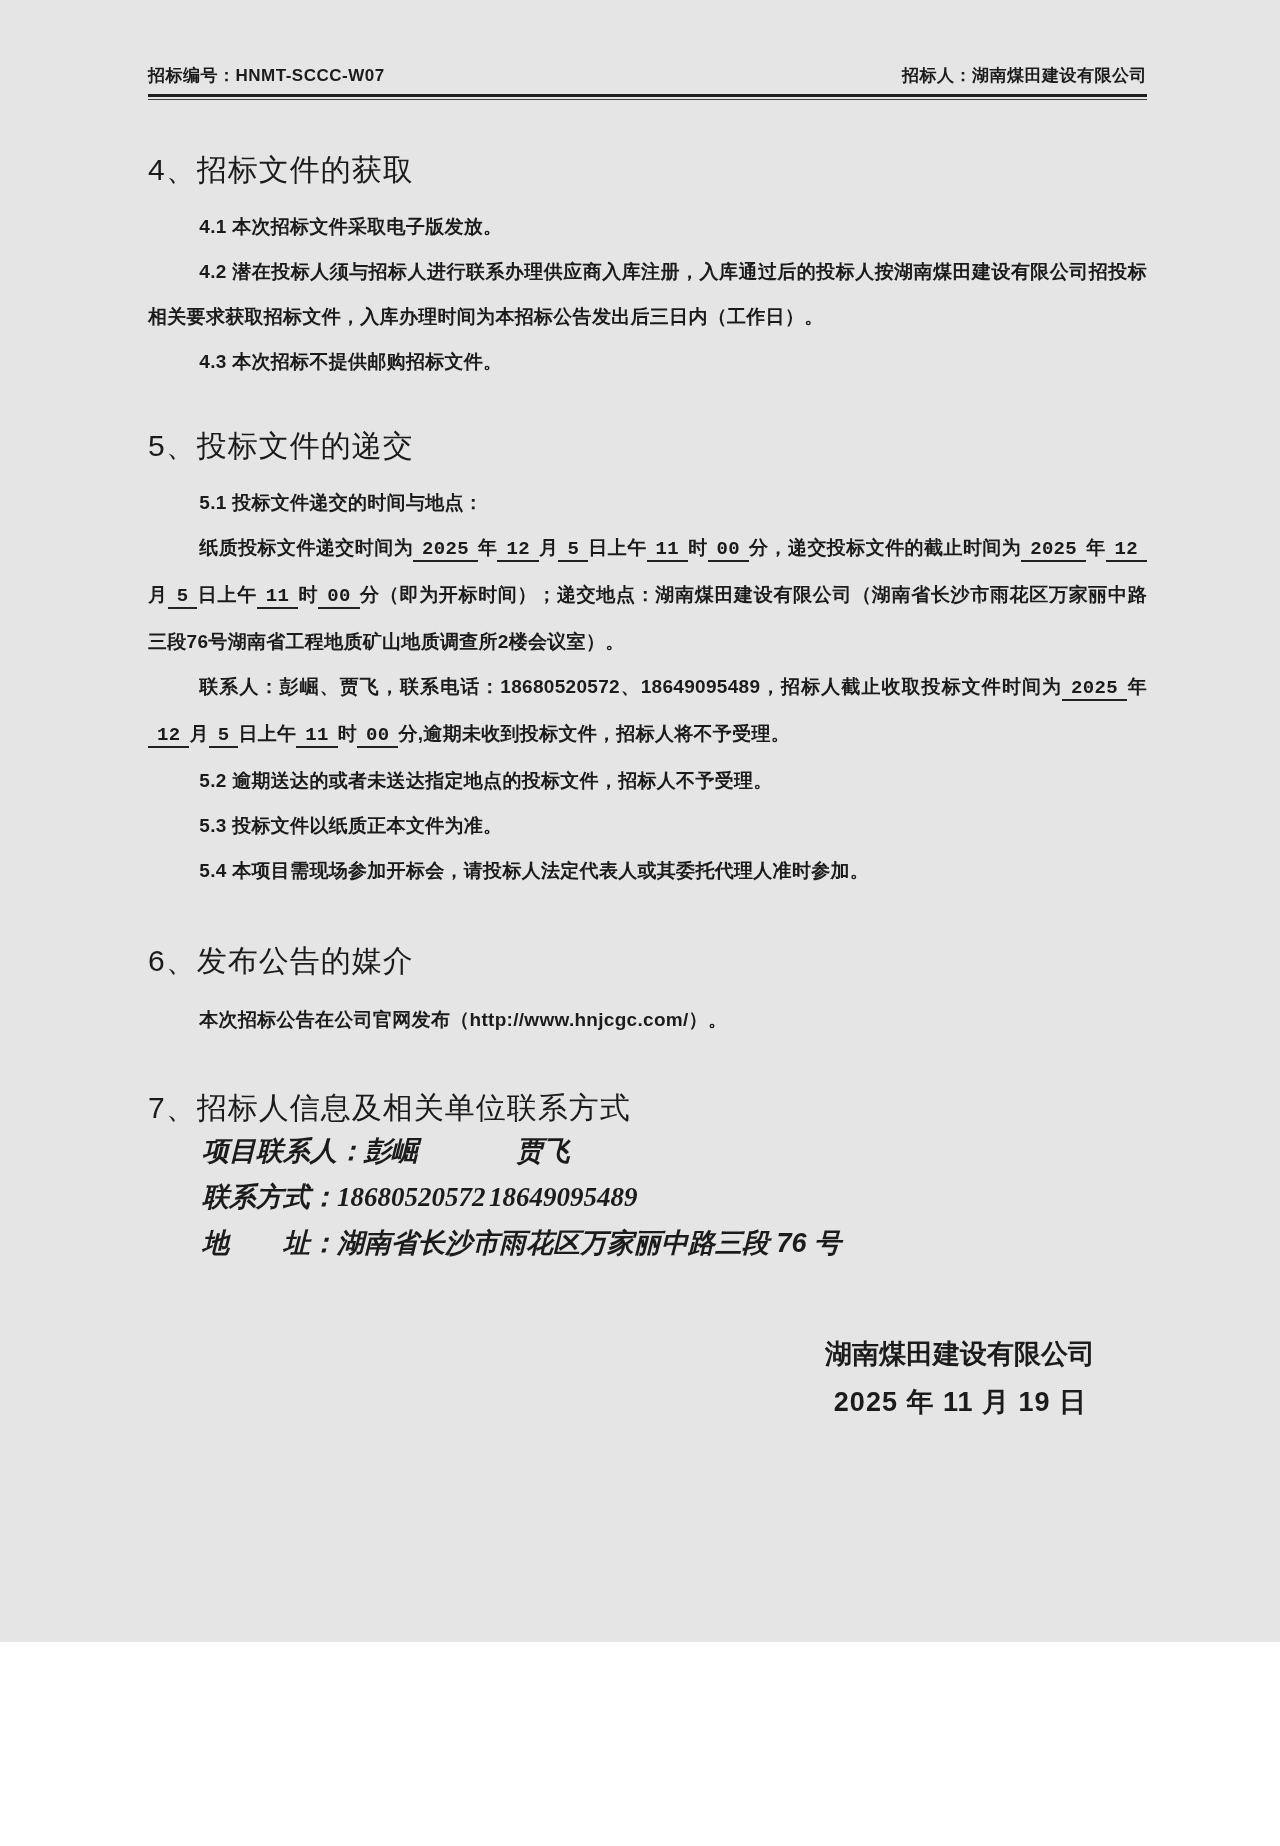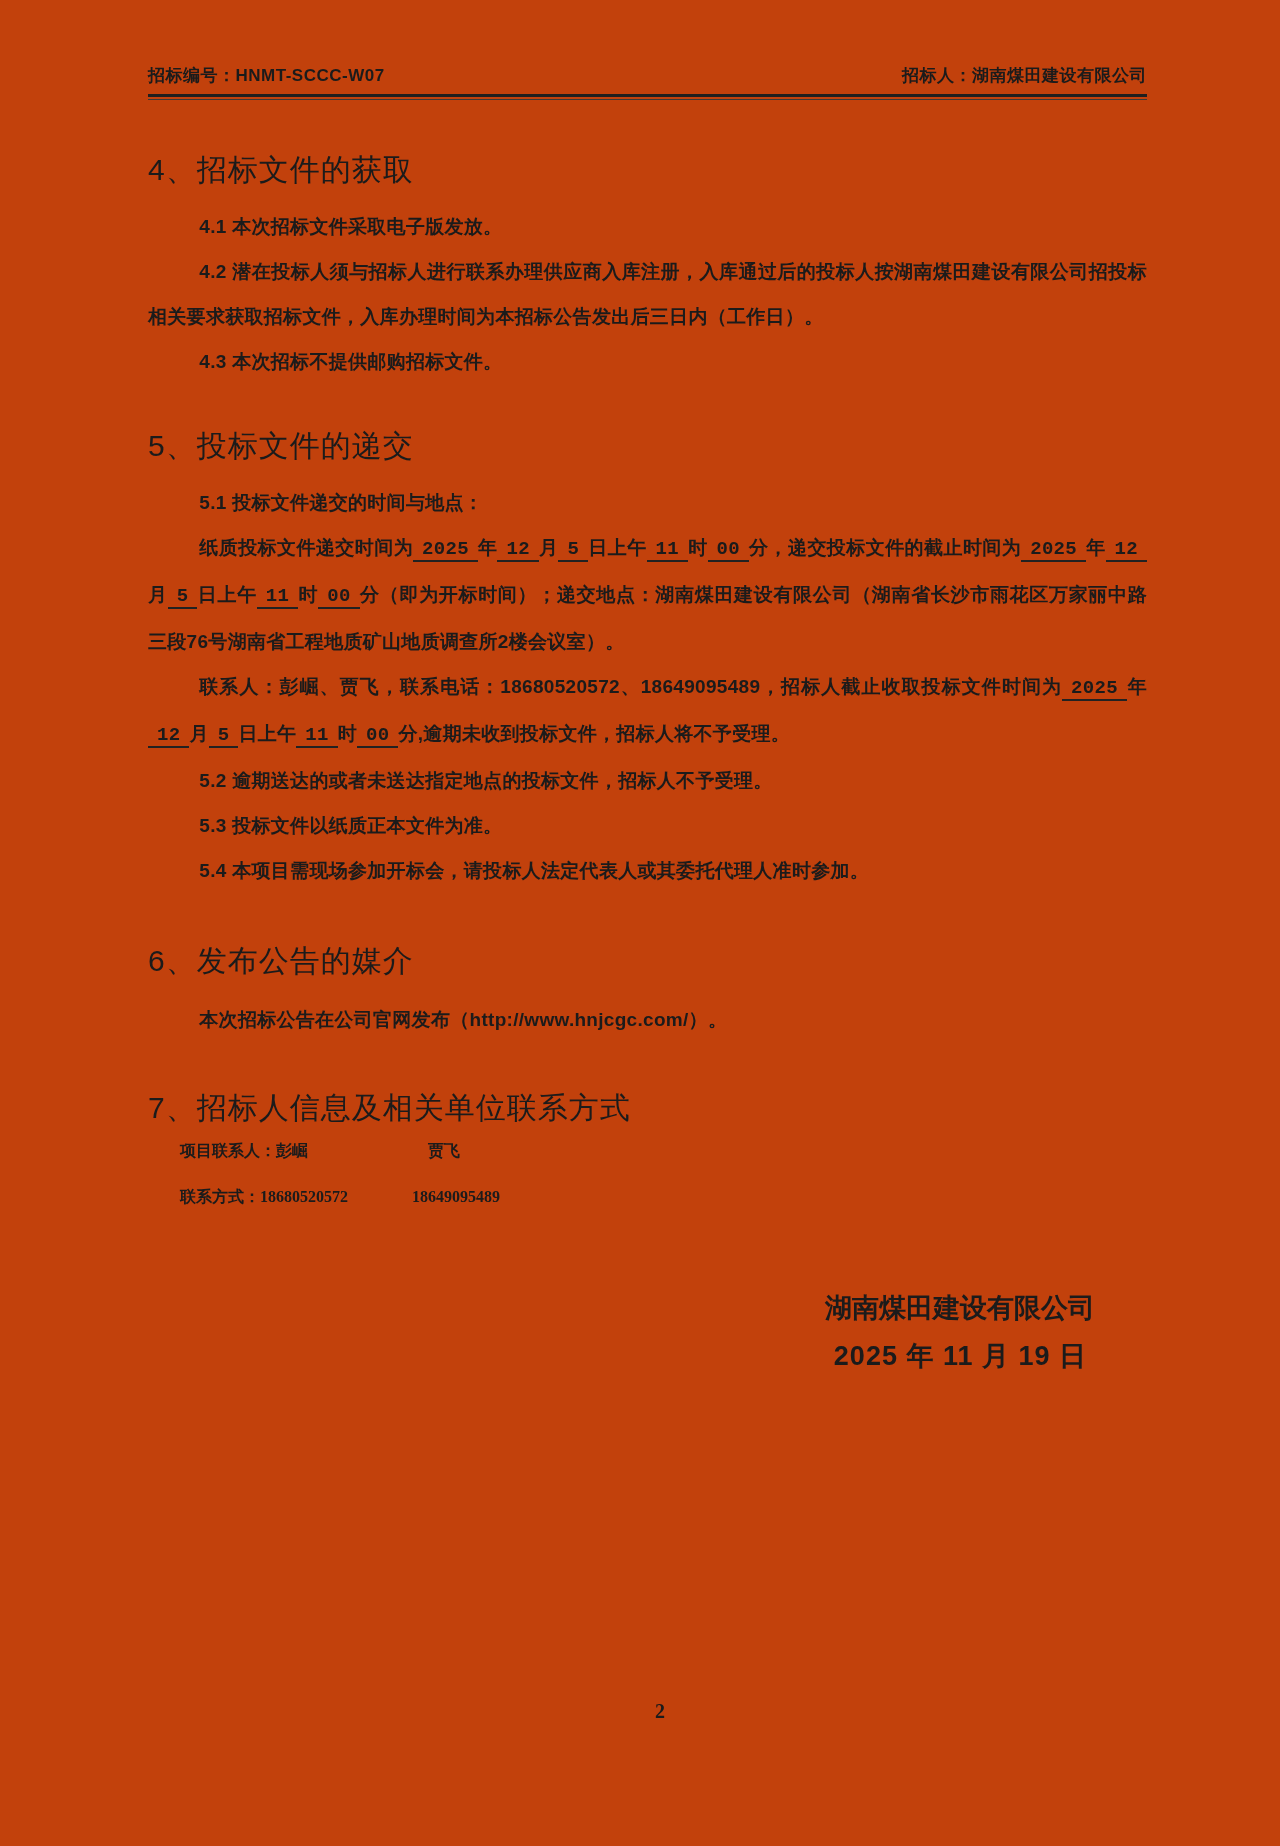--- a/index.html
+++ b/index.html
@@ -4,22 +4,22 @@
 <style>
   * { margin: 0; padding: 0; box-sizing: border-box; }
   html, body { background: #ffffff; }
   body {
     font-family: "Liberation Sans", "DejaVu Sans", sans-serif;
     color: #1b1b1b;
   }
   .page {
     position: relative;
     width: 1280px;
-    height: 1846px;
-    background: #c2410c;
+    height: 1642px;
+    background: #e5e5e5;
     overflow: hidden;
   }
   .content {
     padding: 64px 133px 0 148px;
   }
   
   .doc-header {
     display: flex;
     justify-content: space-between;
     align-items: flex-end;
@@ -53,21 +53,21 @@
     letter-spacing: 0.3px;
   }
   .indent { text-indent: 2.7em; }
   .blank {
     font-family: Liberation Mono, monospace;
     font-weight: 700;
     border-bottom: 2px solid #222;
     padding: 0 9px;
   }
   
-  .info-row { font-size: 16px; font-weight: 700; line-height: 46px; padding-left: 2.0em; }
+  .info-row { font-size: 27px; font-weight: 700; line-height: 46px; padding-left: 2.0em; font-style: italic; }
   .info-label { display: inline-block; }
   .info-val { display: inline-block; min-width: 152px; }
   .num { font-family: "Liberation Serif", "DejaVu Serif", serif; font-weight: 600; }
   
   .signature {
     margin-top: 64px;
     text-align: right;
     padding-right: 52px;
     font-size: 27px;
     font-weight: 700;
@@ -123,20 +123,23 @@
     </section>
 
     <section>
       <h2 class="section-title mt-s7">7、招标人信息及相关单位联系方式</h2>
       <div class="info-row">
         <span class="info-label">项目联系人：</span><span class="info-val">彭崛</span><span>贾飞</span>
       </div>
       <div class="info-row">
         <span class="info-label">联系方式：</span><span class="info-val num">18680520572</span><span class="num">18649095489</span>
       </div>
+      <div class="info-row">
+        <span class="info-label">地　　址：</span><span>湖南省长沙市雨花区万家丽中路三段 76 号</span>
+      </div>
     </section>
 
     <div class="signature">
       <div>湖南煤田建设有限公司</div>
       <div class="date">2025 年 11 月 19 日</div>
     </div>
 
   </div>
 
   <div class="page-number">2</div>

